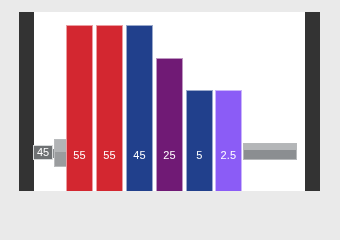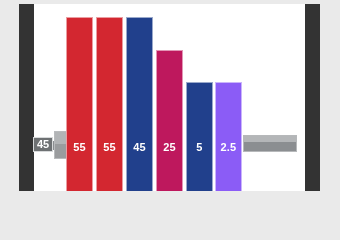--- a/index.html
+++ b/index.html
@@ -2,21 +2,21 @@
 <html><head>
 <meta charset="utf-8">
 <style>
   html,body{margin:0;padding:0;}
   body{
     width:340px;height:191px;overflow:hidden;
     background:#eaeaea;
     font-family:"Liberation Sans", sans-serif;
     position:relative;
   }
-  #stage{position:absolute;left:0;top:4px;width:340px;height:191px;overflow:hidden;font-weight:bold;}
+  #stage{position:absolute;left:0;top:12px;width:340px;height:191px;overflow:hidden;}
 
   
   .white-area{
     position:absolute;left:34px;top:0;width:271px;height:191px;
     background:#ffffff;
   }
   
   .upright{
     position:absolute;top:0;height:191px;background:#333333;
   }
@@ -113,21 +113,21 @@
   <div id="plates">
       <div class="plate" style="left: 66px; top: 13px; width: 27px; height: 178px; background: rgb(211, 39, 48);">
         <span class="plate-label" style="top: 124px;">55</span>
       </div>
       <div class="plate" style="left: 96px; top: 13px; width: 27px; height: 178px; background: rgb(211, 39, 48);">
         <span class="plate-label" style="top: 124px;">55</span>
       </div>
       <div class="plate" style="left: 126px; top: 13px; width: 27px; height: 178px; background: rgb(33, 64, 140);">
         <span class="plate-label" style="top: 124px;">45</span>
       </div>
-      <div class="plate" style="left: 156px; top: 46px; width: 27px; height: 145px; background: #be185d;">
+      <div class="plate" style="left: 156px; top: 46px; width: 27px; height: 145px; background: #701a75;">
         <span class="plate-label" style="top: 91px;">25</span>
       </div>
       <div class="plate" style="left: 186px; top: 78px; width: 27px; height: 113px; background: rgb(33, 64, 140);">
         <span class="plate-label" style="top: 59px;">5</span>
       </div>
       <div class="plate" style="left: 215px; top: 78px; width: 27px; height: 113px; background: #8b5cf6;">
         <span class="plate-label" style="top: 59px;">2.5</span>
       </div>
     </div>
 

